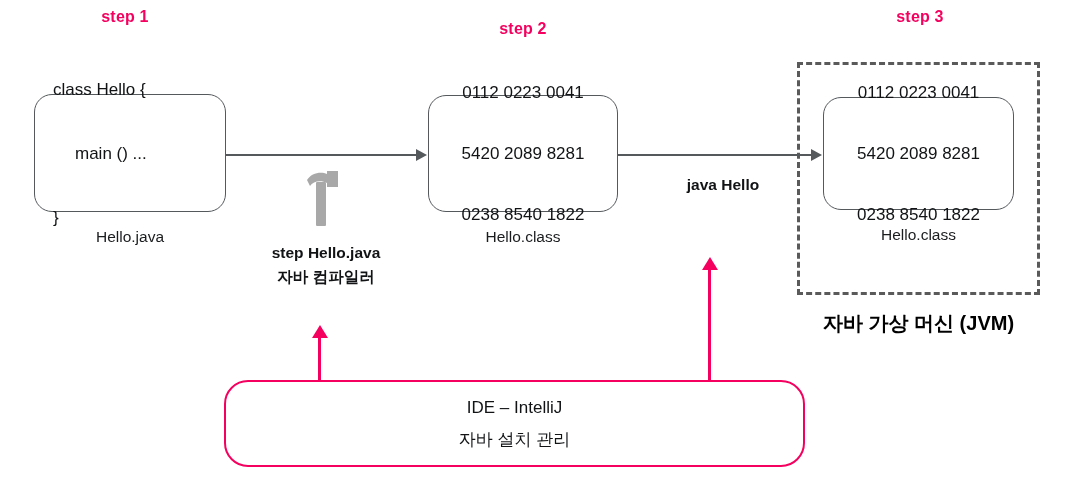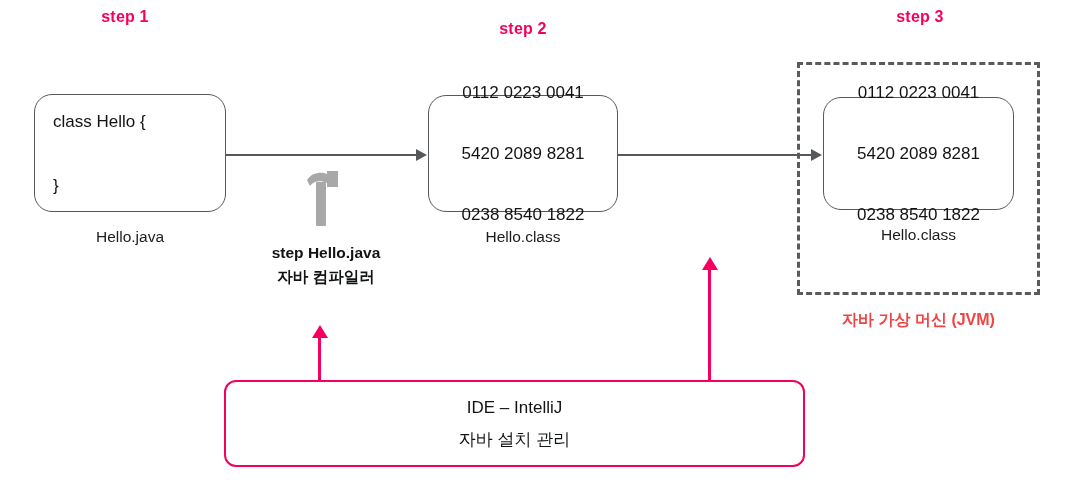--- a/index.html
+++ b/index.html
@@ -105,33 +105,33 @@
     white-space: nowrap;
     font-weight: 700;
     color: #111315;
     line-height: 1.55;
   }
   .annot .l1 { font-size: 15.5px; }
   .annot .l2 { font-size: 15.5px; }
 
   .jvm-caption {
     position: absolute;
-    font-size: 16px;
+    font-size: 20px;
     font-weight: 700;
-    color: #ef4444;
+    color: #000000;
     white-space: nowrap;
     text-align: center;
   }
 
   
   .ide-box {
     position: absolute;
     box-sizing: border-box;
     border: 2px solid #f5005e;
-    border-radius: 12px;
+    border-radius: 24px;
     background: #ffffff;
     display: flex;
     flex-direction: column;
     align-items: center;
     justify-content: center;
   }
   .ide-line {
     font-size: 17px;
     color: #111315;
     line-height: 1.85;
@@ -147,20 +147,21 @@
 <body>
 
 <div id="canvas">
 
   <div class="step-label" style="left:85px; top:8px; width:80px;">step 1</div>
   <div class="step-label" style="left:483px; top:20px; width:80px;">step 2</div>
   <div class="step-label" style="left:880px; top:8px; width:80px;">step 3</div>
 
   <div class="node-box" style="left:34px; top:94px; width:192px; height:118px;">
     <div class="node-line" style="margin-bottom:14px;">class Hello {</div>
+    <div class="node-line indent" style="margin-bottom:14px;">main () ...</div>
     <div class="node-line">}</div>
   </div>
   <div class="caption" style="left:34px; top:228px; width:192px;">Hello.java</div>
 
   <div class="h-line" style="left:226px; top:154px; width:192px;"></div>
   <div class="h-arrow-head" style="left:416px; top:148.5px;"></div>
 
   <div class="hammer-icon" style="left:297px; top:168px;">
     <svg width="48" height="60" viewBox="0 0 48 60" aria-hidden="true">
       <g fill="#a8a8a8">
@@ -181,20 +182,21 @@
     <div class="node-line center">0238 8540 1822</div>
   </div>
   <div class="caption" style="left:428px; top:228px; width:190px;">Hello.class</div>
 
   <div class="dashed-box" style="left:797px; top:62px; width:243px; height:233px;"></div>
 
   <div class="h-line" style="left:618px; top:154px; width:195px;"></div>
   <div class="h-arrow-head" style="left:811px; top:148.5px;"></div>
 
   <div class="annot" style="left:638px; top:173px; width:170px;">
+    <div class="l1">java Hello</div>
   </div>
 
   <div class="node-box" style="left:823px; top:97px; width:191px; height:113px;">
     <div class="node-line center" style="margin-bottom:11px;">0112 0223 0041</div>
     <div class="node-line center" style="margin-bottom:11px;">5420 2089 8281</div>
     <div class="node-line center">0238 8540 1822</div>
   </div>
   <div class="caption" style="left:823px; top:226px; width:191px;">Hello.class</div>
 
   <div class="jvm-caption" style="left:797px; top:310px; width:243px;">자바 가상 머신 (JVM)</div>

